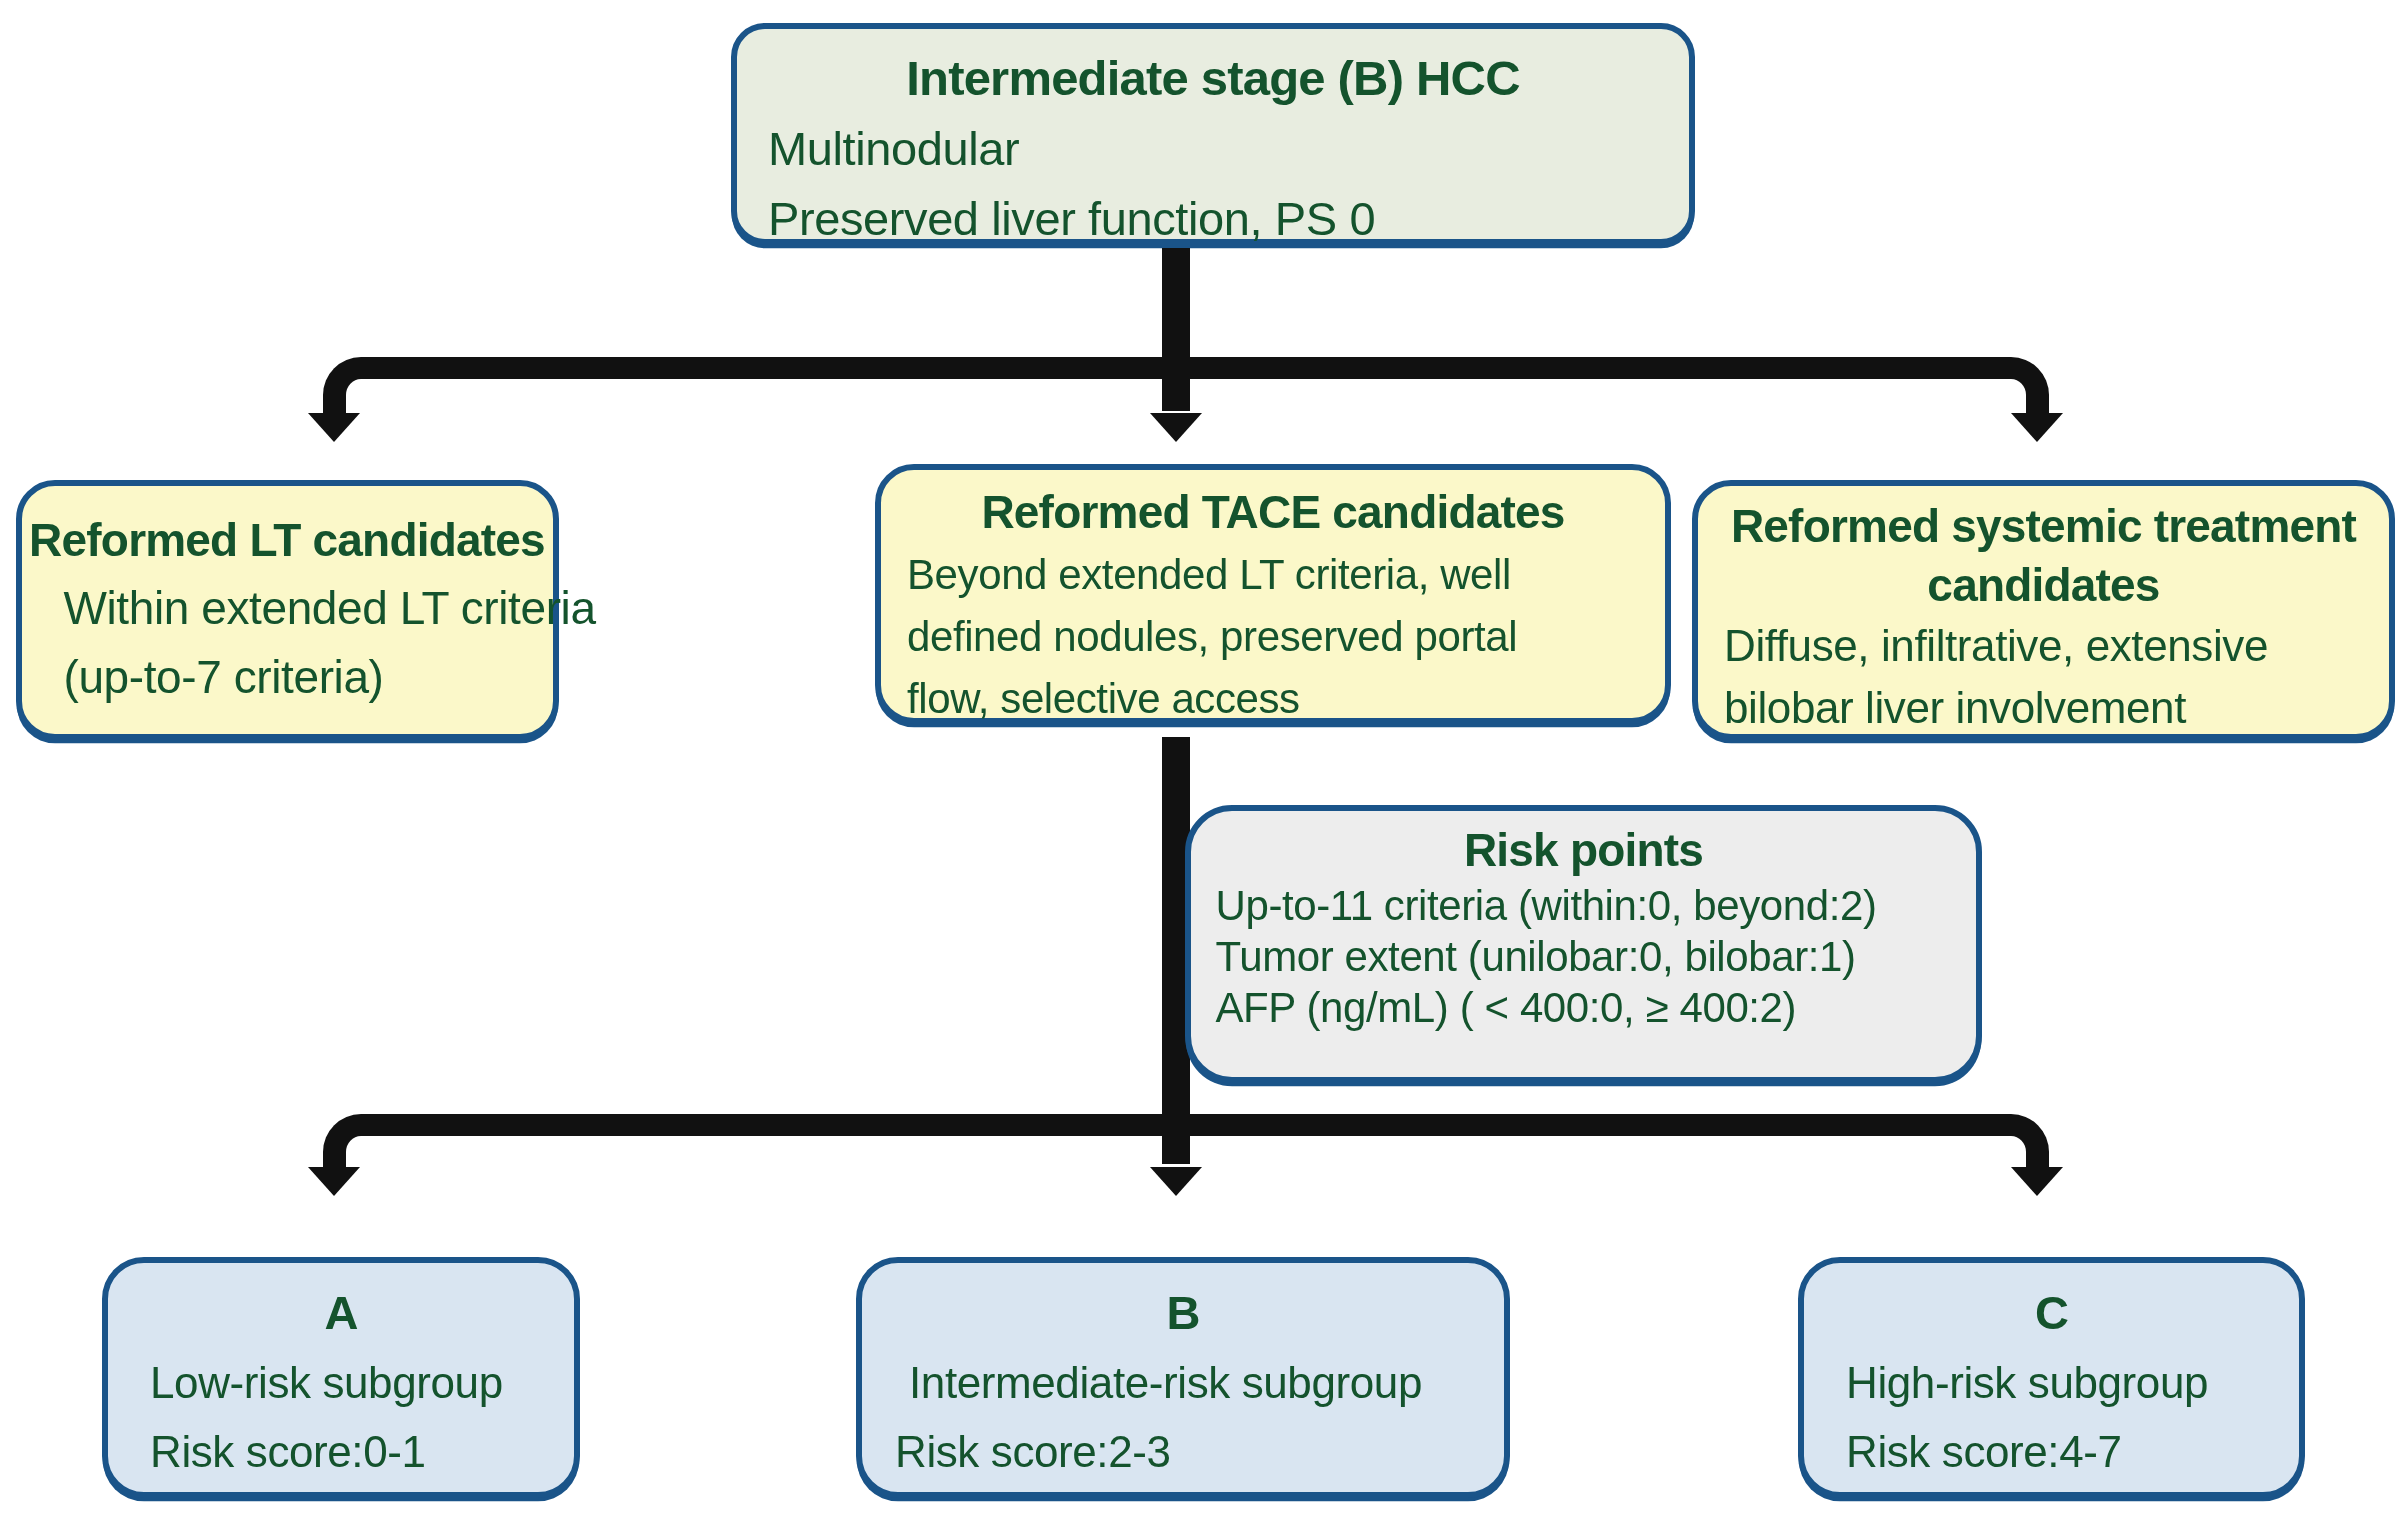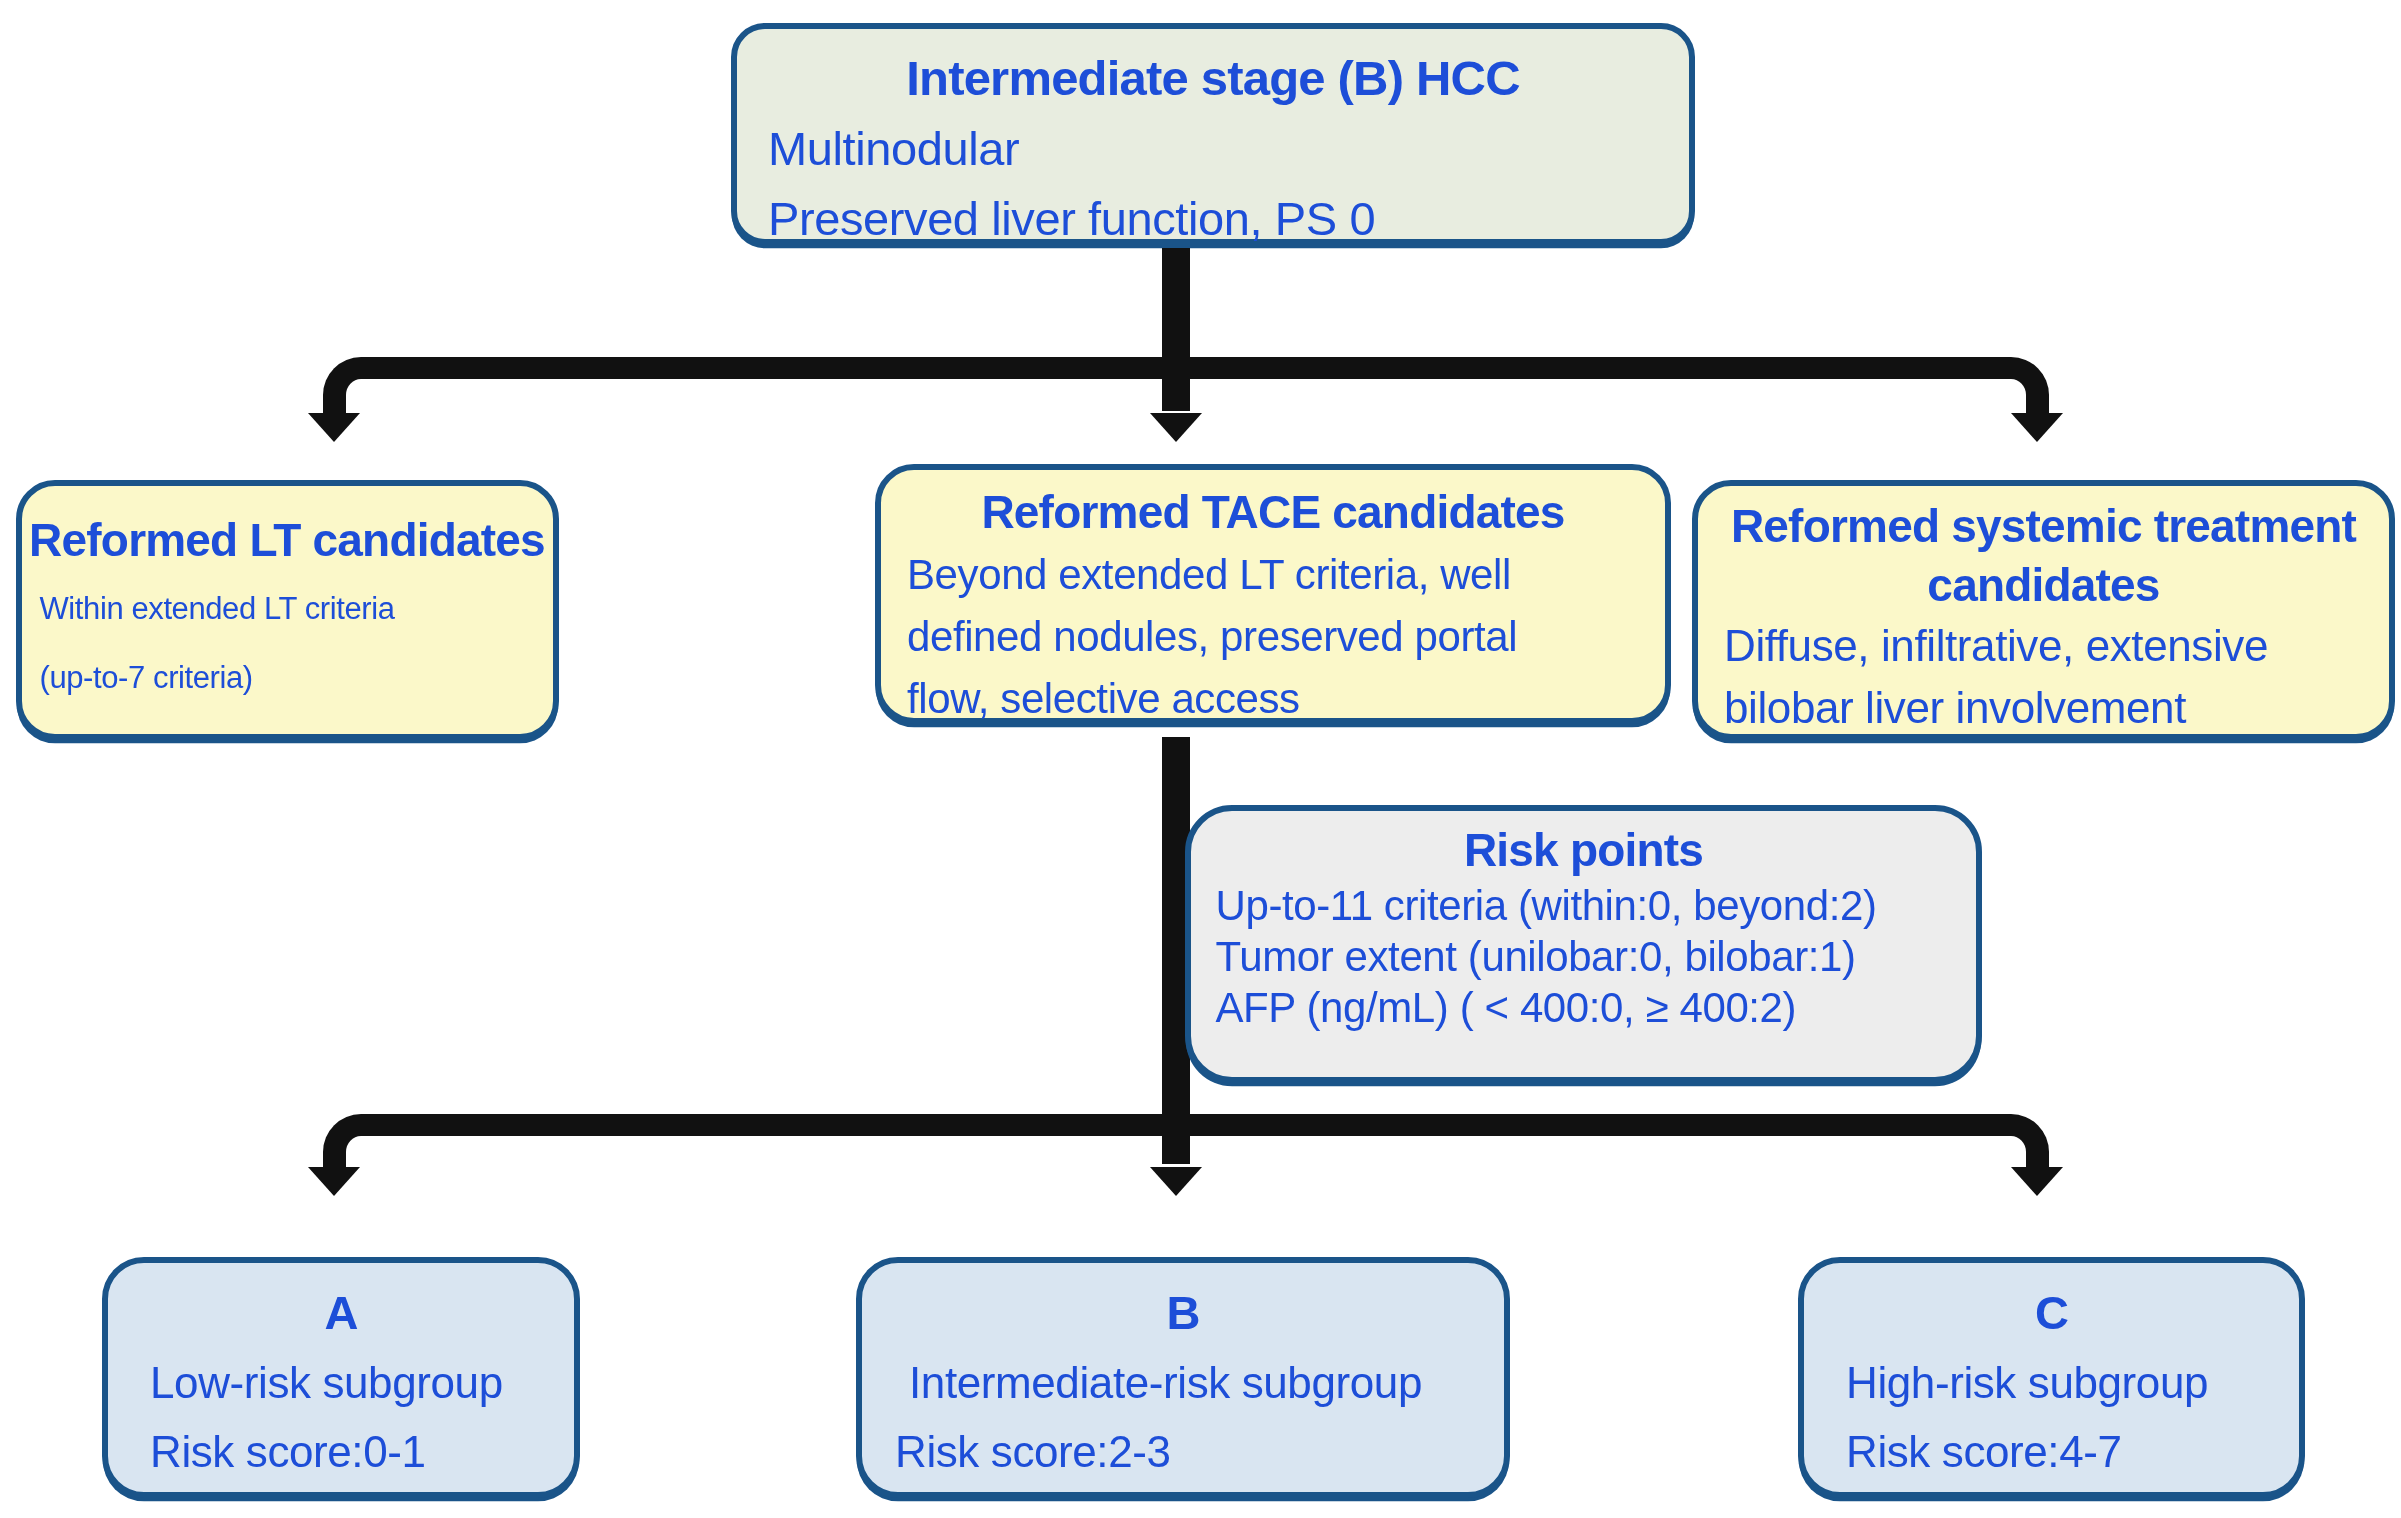--- a/index.html
+++ b/index.html
@@ -1,40 +1,40 @@
 <!DOCTYPE html>
 <html style="font-size:13px"><head>
 <meta charset="utf-8">
 <style>
   html,body{margin:0;padding:0;background:#ffffff;}
   #canvas{
     position:relative;
     width:2401px;height:1519px;
     background:#ffffff;
     font-family:"Liberation Sans","DejaVu Sans",sans-serif;
-    color:#1d4ed8;
+    color:#14532d;
     overflow:hidden;
   }
   .abs{position:absolute;box-sizing:border-box;}
   .node{
     border:6.5px solid #1a5489;
     border-radius:39px;
     box-shadow:0 4.1px 0 -0.8px #1a5489;
   }
   .root-node{background:#e8ede0;border-radius:34px;padding-top:13px;}
   .cand-node{background:#fbf8c9;padding-top:18px;}
   .risk-node{background:#ededed;border-radius:47px;padding-top:9.8px;}
   .sub-node{background:#d9e5f1;border-radius:42px;padding-top:14.7px;}
   .box-title{font-weight:bold;text-align:center;letter-spacing:-0.8px;}
   .box-line{white-space:nowrap;letter-spacing:-0.4px;}
   .root-node .box-title{font-size:49px;line-height:72px;}
   .root-node .box-line{font-size:47px;line-height:70px;padding-left:31px;}
   .lt-node{padding-top:21px;}
   .lt-node .box-title{font-size:46px;line-height:67px;}
-  .lt-node .box-line{font-size:31px;line-height:69px;padding-left:18px;}
+  .lt-node .box-line{font-size:46px;line-height:69px;padding-left:42px;}
   .tace-node{padding-top:9.8px;}
   .tace-node .box-title{font-size:46px;line-height:64px;}
   .tace-node .box-line{font-size:42px;line-height:62px;padding-left:26px;}
   .sys-node{padding-top:11.4px;}
   .sys-node .box-title{font-size:46px;line-height:59px;}
   .sys-node .box-line{font-size:44px;line-height:62px;padding-left:26px;}
   .risk-node .box-title{font-size:46px;line-height:59px;}
   .risk-node .box-line{font-size:42px;line-height:51px;padding-left:24.5px;}
   .sub-node .box-title{font-size:47px;line-height:70px;}
   .sub-node .box-line{font-size:44px;line-height:69px;padding-left:42px;}

